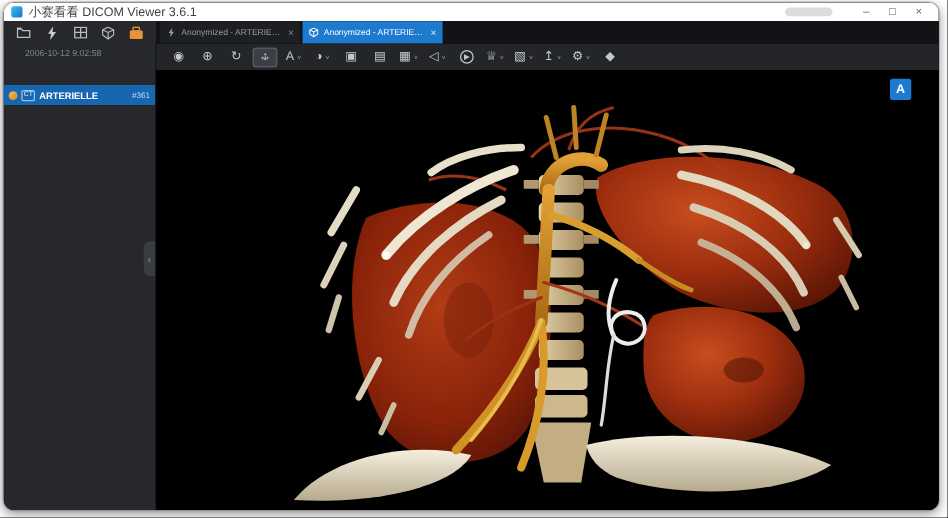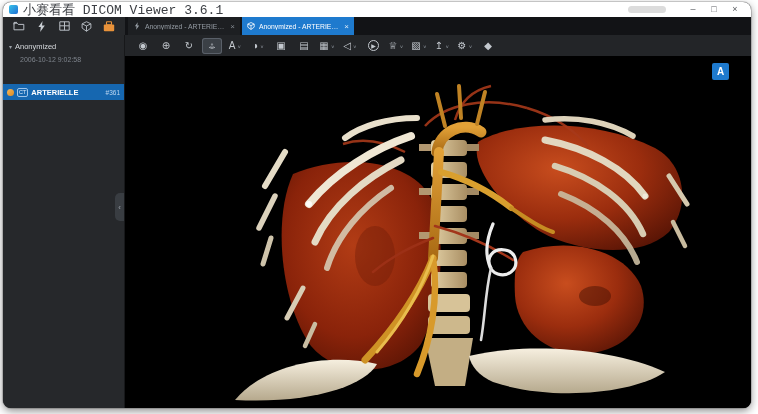--- a/index.html
+++ b/index.html
@@ -10,21 +10,21 @@
   }
   .app{
     position:absolute;left:3px;top:2px;width:748px;height:406px;
     border-radius:8px;overflow:hidden;background:#101113;
     box-shadow:0 3px 9px rgba(0,0,0,.45), 0 0 0 1px rgba(0,0,0,.15);
     display:flex;flex-direction:column;
   }
   
   .titlebar{height:15px;background:#ffffff;display:flex;align-items:center;padding:0 8px 0 6px;gap:5px;flex:none;}
   .appicon{width:9px;height:9px;border-radius:2px;background:linear-gradient(135deg,#37c2e8,#1f6fd4);flex:none;}
-  .apptitle{font-size:13px;color:#3c3f44;white-space:nowrap;font-family:Liberation Mono, monospace;}
+  .apptitle{font-size:10px;color:#3c3f44;white-space:nowrap;}
   .tb-spacer{flex:1;}
   .progress{width:38px;height:7px;border-radius:4px;background:#dcdcdc;overflow:hidden;margin-right:14px;}
   .progress .fill{height:100%;background:#56bd8b;border-radius:4px 0 0 4px;}
   .winbtn{font-size:9px;color:#5c5f63;width:16px;text-align:center;line-height:15px;}
   
   .topstrip{height:18px;display:flex;flex:none;background:#111214;}
   .launcher{width:122px;flex:none;background:#26282b;display:flex;align-items:center;justify-content:space-between;padding:0 10px;box-sizing:border-box;}
   .launcher .licon{width:12px;height:12px;display:flex;align-items:center;justify-content:center;}
   .tabstrip{flex:1;display:flex;align-items:stretch;background:#121316;padding-left:3px;gap:2px;}
   .tab{width:112px;display:flex;align-items:center;gap:4px;padding:0 5px;box-sizing:border-box;font-size:6.8px;white-space:nowrap;overflow:hidden;}
@@ -121,24 +121,20 @@
         </span>
         <span class="tlabel">Anonymized - ARTERIELLE</span>
         <span class="tclose">×</span>
       </div>
     </div>
   </div>
 
   <div class="bodyrow">
 
     <div class="sidebar">
-      <div class="tree-group">
-        <span class="tree-exp">▾</span>
-        <span>Anonymized</span>
-      </div>
       <div class="tree-date">2006-10-12 9:02:58</div>
       <div class="series-row">
         <span class="series-dot"></span>
         <span class="series-badge">CT</span>
         <span class="series-label">ARTERIELLE</span>
         <span class="series-count">#361</span>
       </div>
       <div class="collapse-handle">
         <span>‹</span>
       </div>

